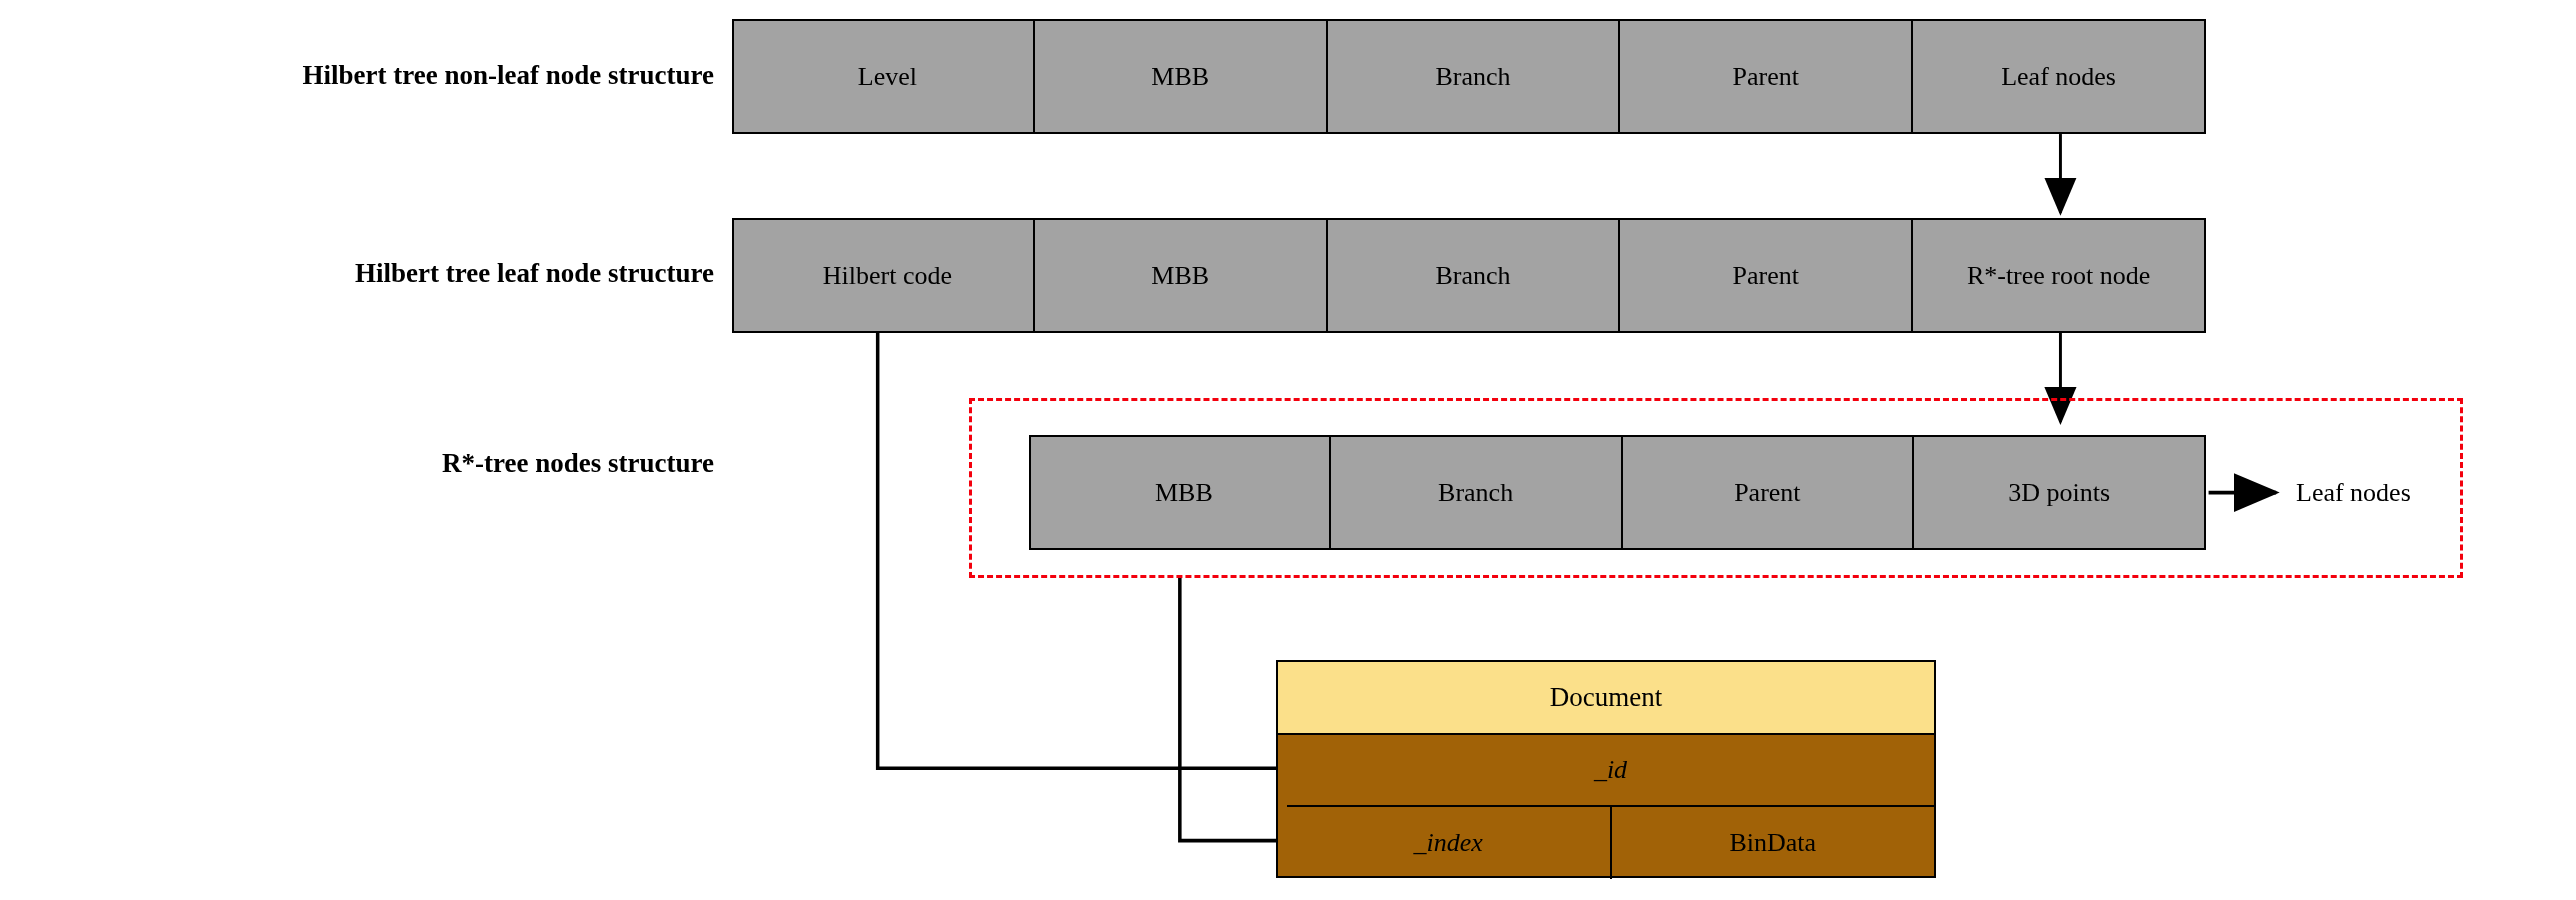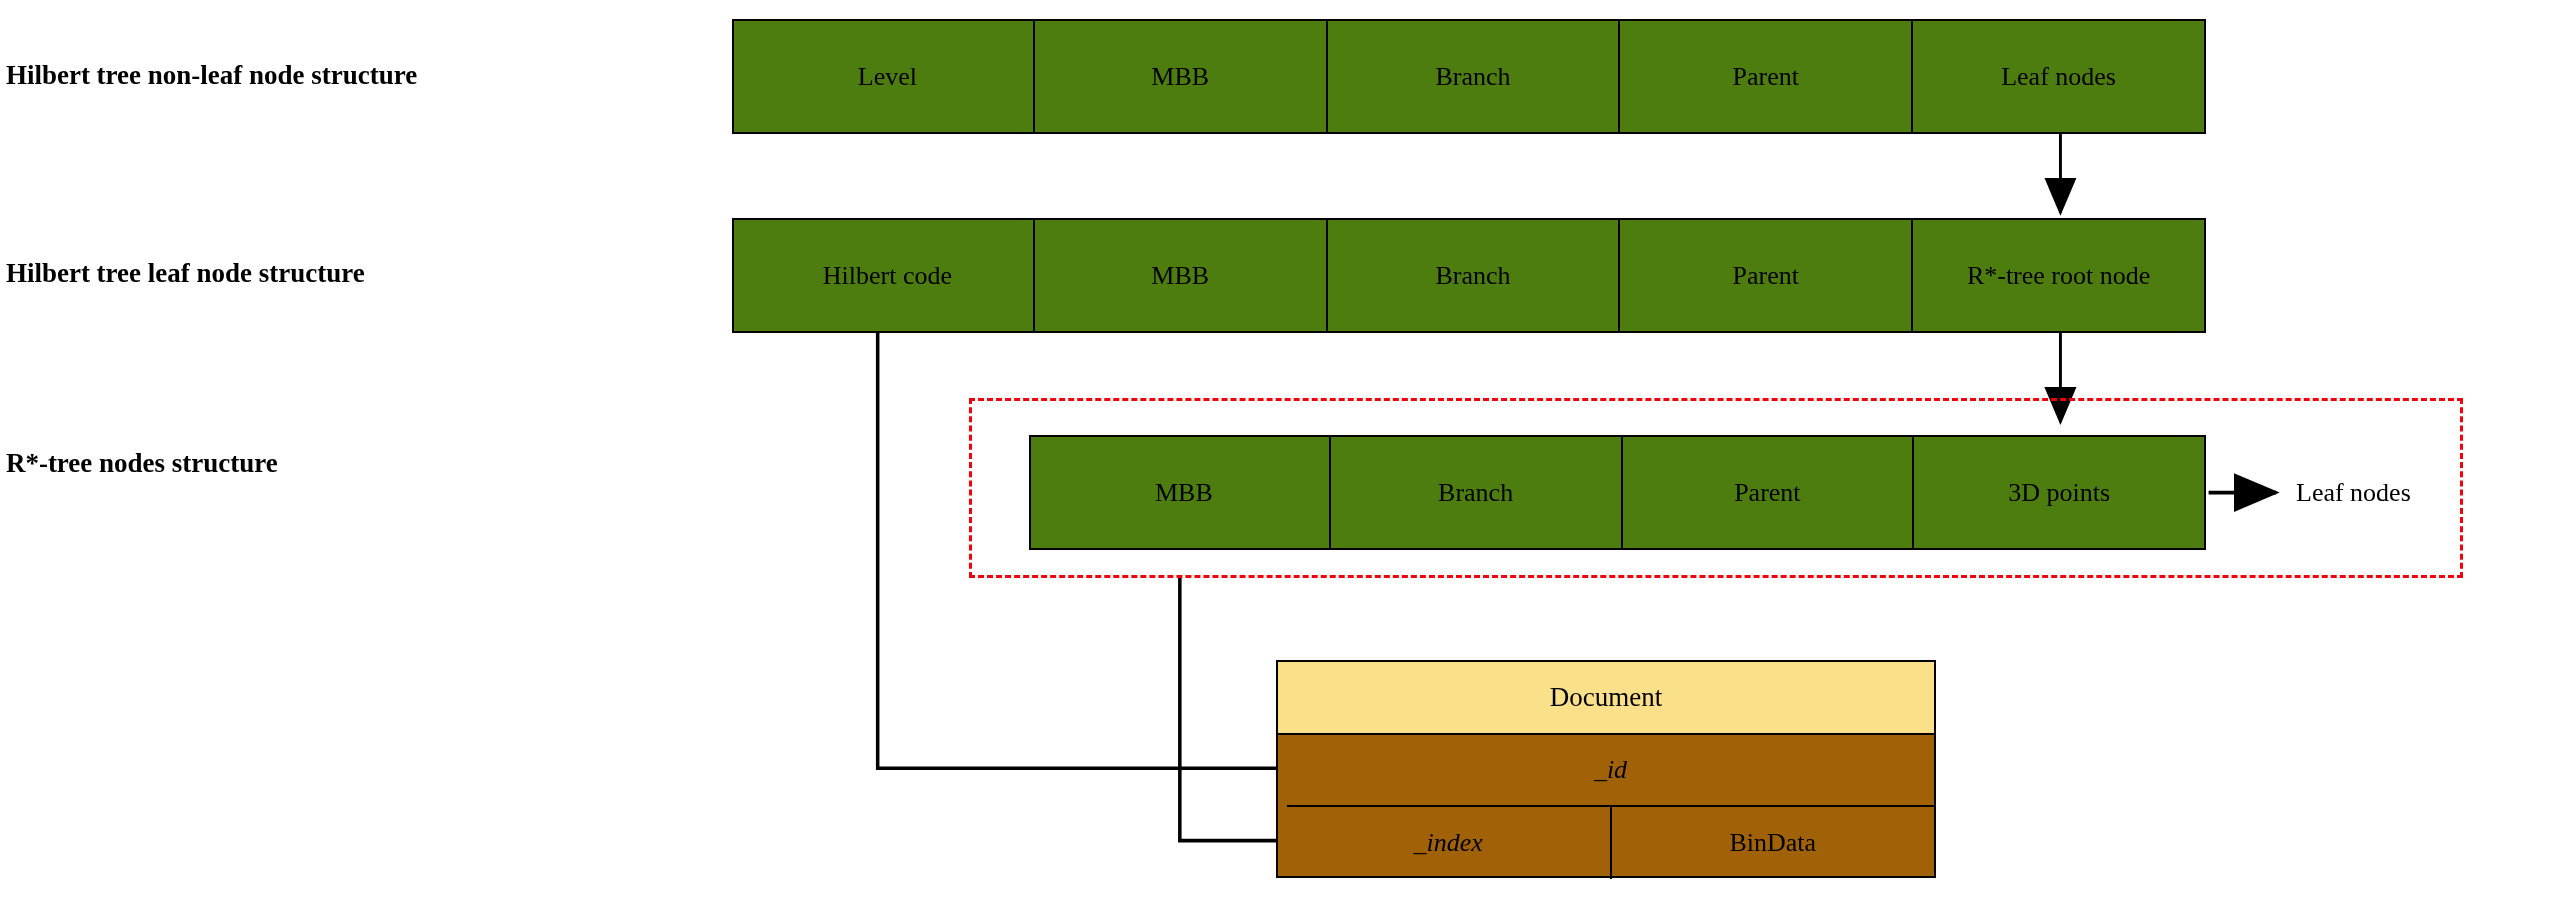--- a/index.html
+++ b/index.html
@@ -7,30 +7,31 @@
   #stage{position:relative;width:2576px;height:900px;background:#fff;overflow:hidden;}
 
   
   .row-label{
     position:absolute;
     font-family:"Liberation Serif",serif;
     font-weight:bold;
     font-size:27px;
     color:#000;
     white-space:nowrap;
+    text-align:right;
     line-height:1;
   }
 
   
   .struct{
     position:absolute;
     display:flex;
     border:2.9px solid #000;
     box-sizing:border-box;
-    background:#4d7c0f;
+    background:#a3a3a3;
     padding-left:8px;
   }
   .struct .cell{
     box-sizing:border-box;
     display:flex;
     align-items:center;
     justify-content:center;
     text-align:center;
     font-family:"Liberation Serif",serif;
     font-size:26px;

